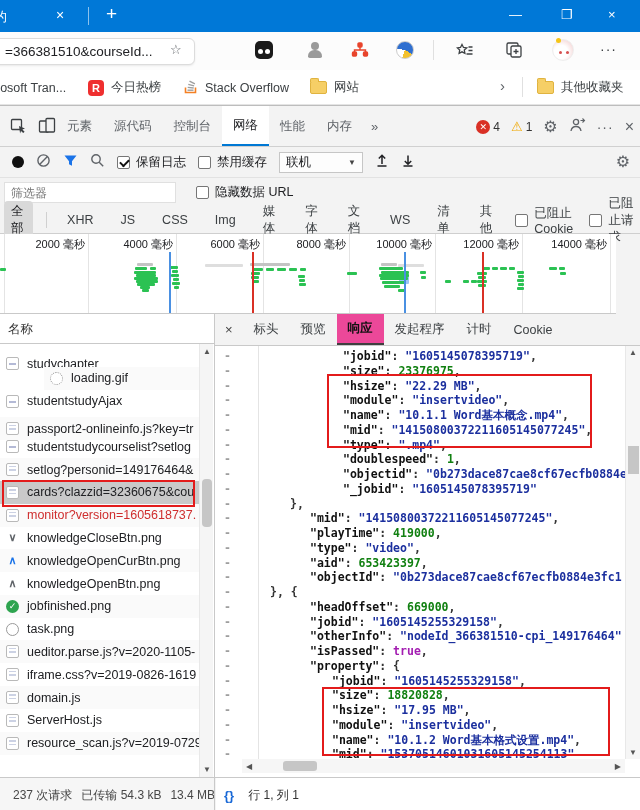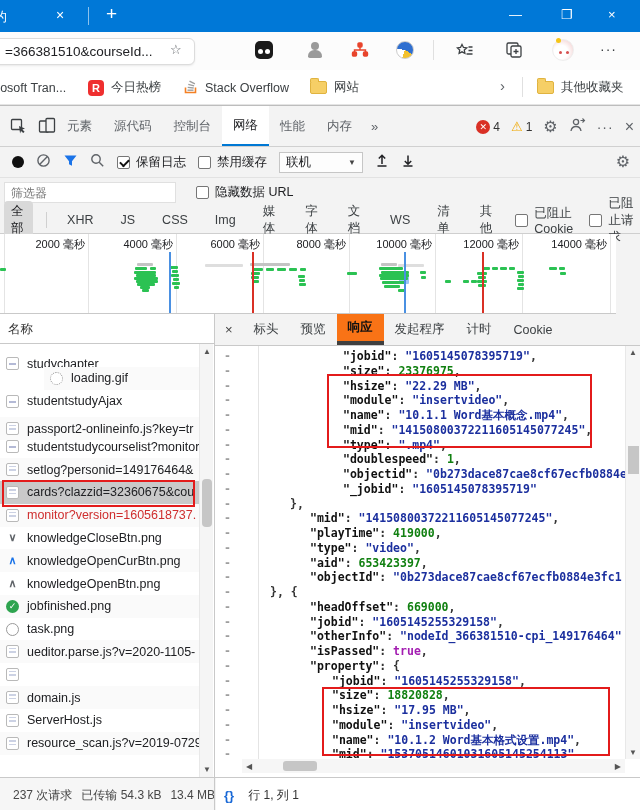--- a/index.html
+++ b/index.html
@@ -101,21 +101,21 @@
 .ic.spinner { border:1.5px dotted #8f8f8f; border-radius:50%; background:#fff; }
 .req-scroll { position:absolute; right:1px; top:30px; width:14px; bottom:0; background:#f5f5f5; border-left:1px solid #e8e8e8; }
 .scr-arrow { position:absolute; left:0; width:14px; text-align:center; font-size:8px; color:#555; }
 .scr-thumb { position:absolute; left:2px; width:10px; background:#c6c6c6; border-radius:4px; }
 
 
 .resp-panel { position:absolute; left:215px; top:0; right:0; height:463px; }
 .resp-tabs { height:32px; background:#f3f3f3; border-bottom:1px solid #c9c9c9; display:flex; align-items:stretch; font-size:12.5px; color:#3c4043; }
 .resp-close { display:flex; align-items:center; padding:0 10px; font-size:13px; color:#444; }
 .resp-tab { padding:0 11px; display:flex; align-items:center; }
-.resp-tab.active { background:#f97316; color:#111; font-weight:bold; border-bottom:4px solid #404040; }
+.resp-tab.active { background:#ec4899; color:#111; font-weight:bold; border-bottom:2px solid #404040; }
 .code-area { position:absolute; left:0; top:32px; width:425px; height:413px; background:#fff; overflow:hidden; font-family:"DejaVu Sans Mono",monospace; font-size:11.5px; font-weight:bold; }
 .gutter-line { position:absolute; left:43px; top:0; bottom:0; width:1px; background:#e4e4e4; }
 .code-line { position:absolute; left:0; width:425px; height:15px; white-space:nowrap; }
 .code-line .dash { position:absolute; left:9px; color:#9e9e9e; }
 .code-line .content { position:absolute; top:0; }
 .tk { color:#111; } .tp { color:#333; } .ts { color:#1b2f9e; } .tn { color:#118011; } .tb { color:#a31db1; }
 .vscroll { position:absolute; right:0; top:32px; width:15px; height:413px; background:#f6f6f6; border-left:1px solid #e8e8e8; }
 .vthumb { position:absolute; left:2px; top:100px; width:11px; height:28px; background:#c6c6c6; }
 .hscroll { position:absolute; left:27px; top:445px; width:383px; height:14px; background:#f6f6f6; }
 .hthumb { position:absolute; left:41px; top:2px; width:34px; height:10px; background:#c6c6c6; border-radius:3px; }
@@ -436,21 +436,21 @@
           <div class="req-row" style="top: 45.6px;">
             <span class="ic doc"></span>
             <span>studentstudyAjax</span>
           </div>
           <div class="req-row stripe" style="top: 73px;">
             <span class="ic script"></span>
             <span>passport2-onlineinfo.js?key=tr</span>
           </div>
           <div class="req-row" style="top: 91.2px;">
             <span class="ic doc"></span>
-            <span>studentstudycourselist?monitor</span>
+            <span>studentstudycourselist?setlog</span>
           </div>
           <div class="req-row stripe" style="top: 114px;">
             <span class="ic script"></span>
             <span>setlog?personid=149176464&amp;</span>
           </div>
           <div class="req-row selected" style="top: 136.8px;">
             <span class="ic script"></span>
             <span>cards?clazzid=32360675&amp;cou</span>
           </div>
           <div class="req-row stripe error" style="top: 159.6px;">
@@ -476,20 +476,21 @@
           <div class="req-row" style="top: 273.6px;">
             <span class="ic circle"></span>
             <span>task.png</span>
           </div>
           <div class="req-row stripe" style="top: 296.4px;">
             <span class="ic script"></span>
             <span>ueditor.parse.js?v=2020-1105-</span>
           </div>
           <div class="req-row" style="top: 319.2px;">
             <span class="ic script"></span>
+            <span>iframe.css?v=2019-0826-1619</span>
           </div>
           <div class="req-row stripe" style="top: 342px;">
             <span class="ic script"></span>
             <span>domain.js</span>
           </div>
           <div class="req-row" style="top: 364.8px;">
             <span class="ic script"></span>
             <span>ServerHost.js</span>
           </div>
           <div class="req-row stripe" style="top: 387.6px;">

